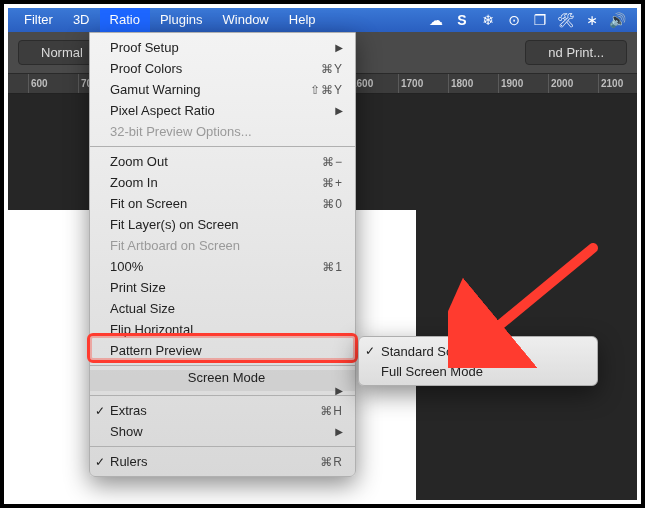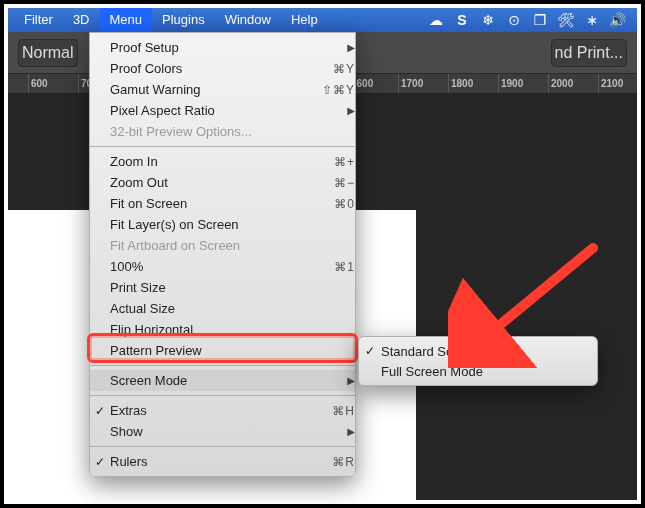--- a/index.html
+++ b/index.html
@@ -11,66 +11,66 @@
     color: #fff; font-size: 13px; padding: 0 6px; }
   .menubar .mitem { padding: 0 10px; height: 24px; line-height: 24px; cursor: default; }
   .menubar .mitem.active { background: #1d66ff; }
   .menubar .spacer { flex: 1; }
   .menubar .micon { width: 26px; text-align: center; font-size: 14px; }
 
   .toolbar { position: absolute; left: 0; right: 0; top: 24px; height: 42px;
     background: #4a4a4a; border-bottom: 1px solid #2a2a2a; display: flex; align-items: center;
     padding: 0 10px; gap: 10px; color: #ddd; font-size: 12px; }
   .tb-btn { background: #3d3d3d; border: 1px solid #2c2c2c; border-radius: 4px;
-    padding: 4px 3px; color: #ddd; font-size: 16px; }
+    padding: 4px 22px; color: #ddd; font-size: 13px; }
 
   .ruler { position: absolute; left: 0; right: 0; top: 66px; height: 20px;
     background: #3c3c3c; color: #bfbfbf; font-size: 10px; display: flex;
     overflow: hidden; border-bottom: 1px solid #222; }
   .ruler .tick { width: 50px; flex: 0 0 50px; border-left: 1px solid #5a5a5a;
     padding-left: 2px; line-height: 20px; white-space: nowrap; font-weight: bold; }
 
   .canvas-area { position: absolute; left: 0; right: 0; top: 86px; bottom: 0;
     background: #262626; }
   .paper { position: absolute; left: 0; top: 116px; width: 408px; height: 300px;
     background: #fff; }
 
   .dropdown { position: absolute; left: 81px; top: 24px; width: 267px;
     background: linear-gradient(#f3f3f3, #d8d8d8); border: 1px solid #b0b0b0;
     border-radius: 0 0 6px 6px; box-shadow: 0 8px 24px rgba(0,0,0,.45);
     font-size: 13px; color: #222; padding: 4px 0; }
-  .dd-row { display: flex; align-items: center; height: 21px; padding: 0 0 0 20px;
+  .dd-row { display: flex; align-items: center; height: 21px; padding: 0 12px 0 20px;
     position: relative; white-space: nowrap; }
   .dd-row.disabled { color: #9a9a9a; }
   .dd-row .sc { margin-left: auto; color: #555; font-size: 12px; letter-spacing: 1px; }
   .dd-row .arrow { margin-left: auto; font-size: 10px; color: #444; }
   .dd-row .chk { position: absolute; left: 5px; font-size: 12px; }
   .dd-sep { height: 1px; background: #b0b0b0; margin: 4px 0; }
-  .dd-row.hl { background: rgba(0,0,0,.06); }
+  .dd-row.hl { background: rgba(0,0,0,.06); flex-direction: column; }
 
   .redbox { position: absolute; border: 3px solid #ff3b2f; border-radius: 6px;
     box-shadow: 0 0 0 2px rgba(255,59,47,.35) inset; pointer-events: none; }
 
   .submenu { position: absolute; left: 350px; top: 328px; width: 240px;
     background: linear-gradient(#eeeeee, #dcdcdc); border: 1px solid #aeaeae;
     border-radius: 6px; box-shadow: 0 8px 24px rgba(0,0,0,.45);
     font-size: 13px; color: #222; padding: 4px 0; }
   .sm-row { display: flex; align-items: center; height: 20px; padding: 0 14px 0 22px; position: relative; }
   .sm-row .chk { position: absolute; left: 6px; font-size: 12px; }
 
   .arrow-annot { position: absolute; pointer-events: none; }
 </style>
 </head>
 <body>
 <div id="stage">
 
 <div class="menubar">
   <span class="mitem">Filter</span>
   <span class="mitem">3D</span>
-  <span class="mitem active">Menu</span>
+  <span class="mitem active">Ratio</span>
   <span class="mitem">Plugins</span>
   <span class="mitem">Window</span>
   <span class="mitem">Help</span>
   <span class="spacer"></span>
   <span class="micon">☁</span>
   <span class="micon" style="font-weight:700">S</span>
   <span class="micon">❄</span>
   <span class="micon">⊙</span>
   <span class="micon">❐</span>
   <span class="micon">🛠</span>
@@ -116,26 +116,26 @@
       </div>
       <div class="dd-row">
         <span>Pixel Aspect Ratio</span>
         <span class="arrow">▶</span>
       </div>
       <div class="dd-row disabled">
         <span>32-bit Preview Options...</span>
       </div>
       <div class="dd-sep"></div>
       <div class="dd-row">
+        <span>Zoom Out</span>
+        <span class="sc">⌘−</span>
+      </div>
+      <div class="dd-row">
         <span>Zoom In</span>
         <span class="sc">⌘+</span>
-      </div>
-      <div class="dd-row">
-        <span>Zoom Out</span>
-        <span class="sc">⌘−</span>
       </div>
       <div class="dd-row">
         <span>Fit on Screen</span>
         <span class="sc">⌘0</span>
       </div>
       <div class="dd-row">
         <span>Fit Layer(s) on Screen</span>
       </div>
       <div class="dd-row disabled">
         <span>Fit Artboard on Screen</span>

